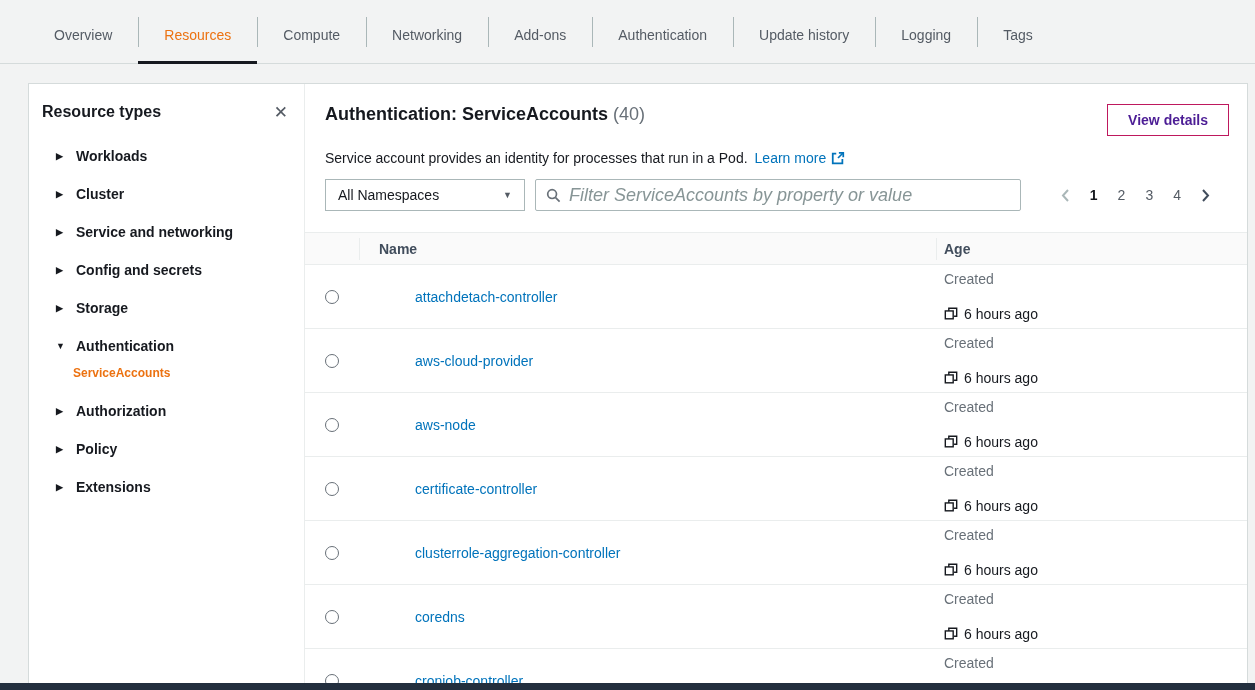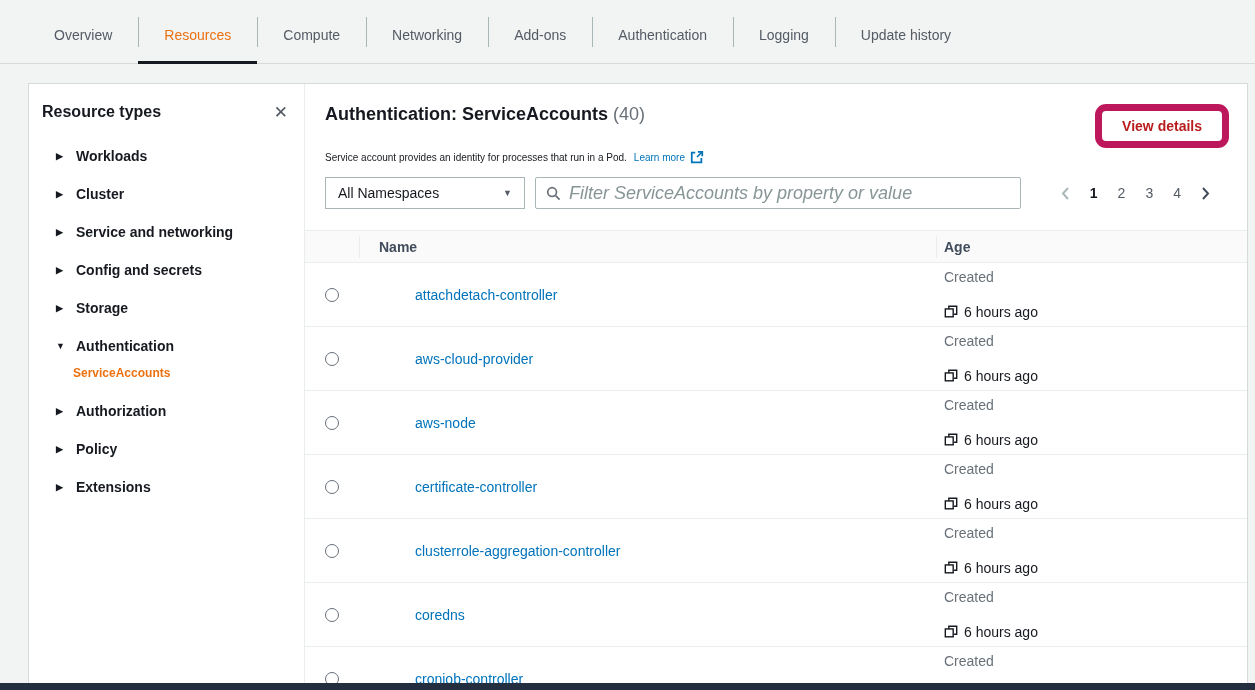--- a/index.html
+++ b/index.html
@@ -42,25 +42,25 @@
   .tree-item .tri { font-size:9px; color:#16191f; width:10px; }
   .tree-child { padding:1px 10px 12px 44px; font-size:12px; font-weight:700; cursor:pointer; }
   .tree-child.selected { color:#ec7211; }
   
   .main { flex:1; min-width:0; display:flex; flex-direction:column; }
   .main-head { padding:20px 18px 0 20px; }
   .title-row { display:flex; justify-content:space-between; align-items:flex-start; }
   .title { font-size:18px; font-weight:700; color:#16191f; }
   .count { font-size:18px; font-weight:400; color:#687078; margin-left:5px; }
   .btn-secondary {
-    background:#fff; border:7px solid #be185d; border-radius:11px;
-    color:#b91c1c; font-family:inherit; font-size:14px; font-weight:700;
+    background:#fff; border:1px solid #be185d; border-radius:0;
+    color:#4c1d95; font-family:inherit; font-size:14px; font-weight:700;
     padding:7px 20px; cursor:not-allowed;
   }
-  .desc-row { margin-top:2px; font-size:10px; color:#16191f; }
+  .desc-row { margin-top:14px; font-size:14px; color:#16191f; }
   .learn { color:#0073bb; margin-left:7px; display:inline-flex; align-items:center; gap:5px; cursor:pointer; text-decoration:none; font-weight:400; }
   .controls-row { margin-top:13px; display:flex; align-items:center; }
   .select {
     width:200px; height:32px; border:1px solid #aab7b8; border-radius:0; background:#fff;
     display:flex; align-items:center; justify-content:space-between; padding:0 12px;
     font-size:14px; color:#16191f; cursor:pointer;
   }
   .caret { font-size:9px; color:#545b64; }
   .filter {
     margin-left:10px; width:486px; height:32px; border:1px solid #aab7b8; border-radius:2px;
@@ -99,22 +99,23 @@
 </head>
 <body>
 
 <div class="tabbar" id="tabbar">
     <div class="tab">Overview</div>
     <div class="tab active">Resources</div>
     <div class="tab">Compute</div>
     <div class="tab">Networking</div>
     <div class="tab">Add-ons</div>
     <div class="tab">Authentication</div>
+    <div class="tab">Update history</div>
     <div class="tab">Logging</div>
-    <div class="tab">Update history</div>
+    <div class="tab">Tags</div>
   </div>
 
 <div class="panel">
 
   <aside class="resource-panel">
     <div class="rp-header">
       <span class="rp-title">Resource types</span>
       <span class="rp-close">✕</span>
     </div>
     <div id="tree">

